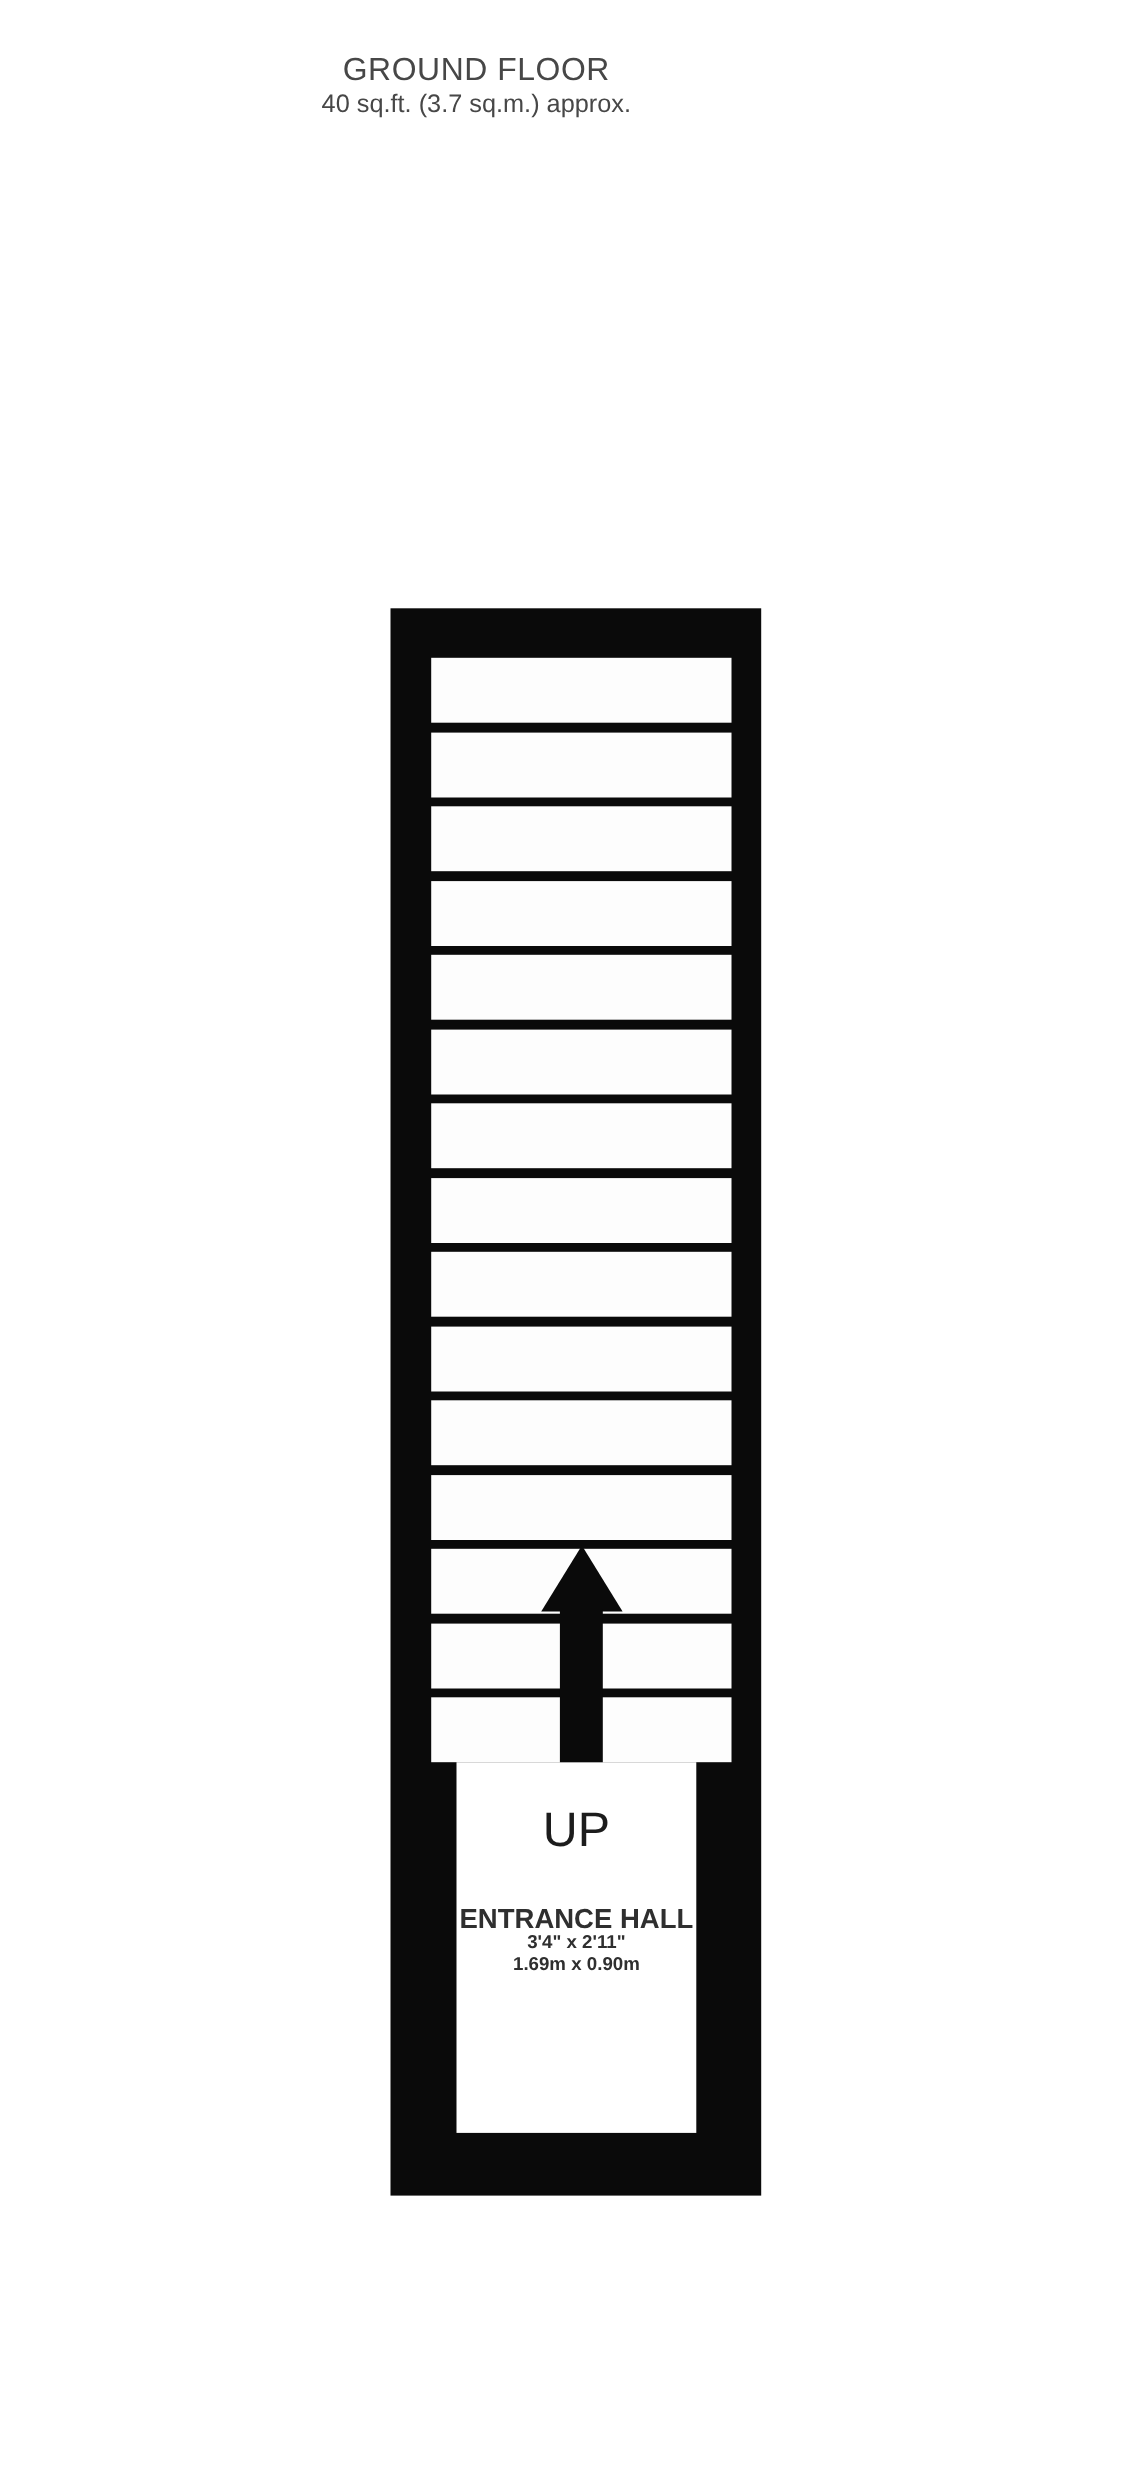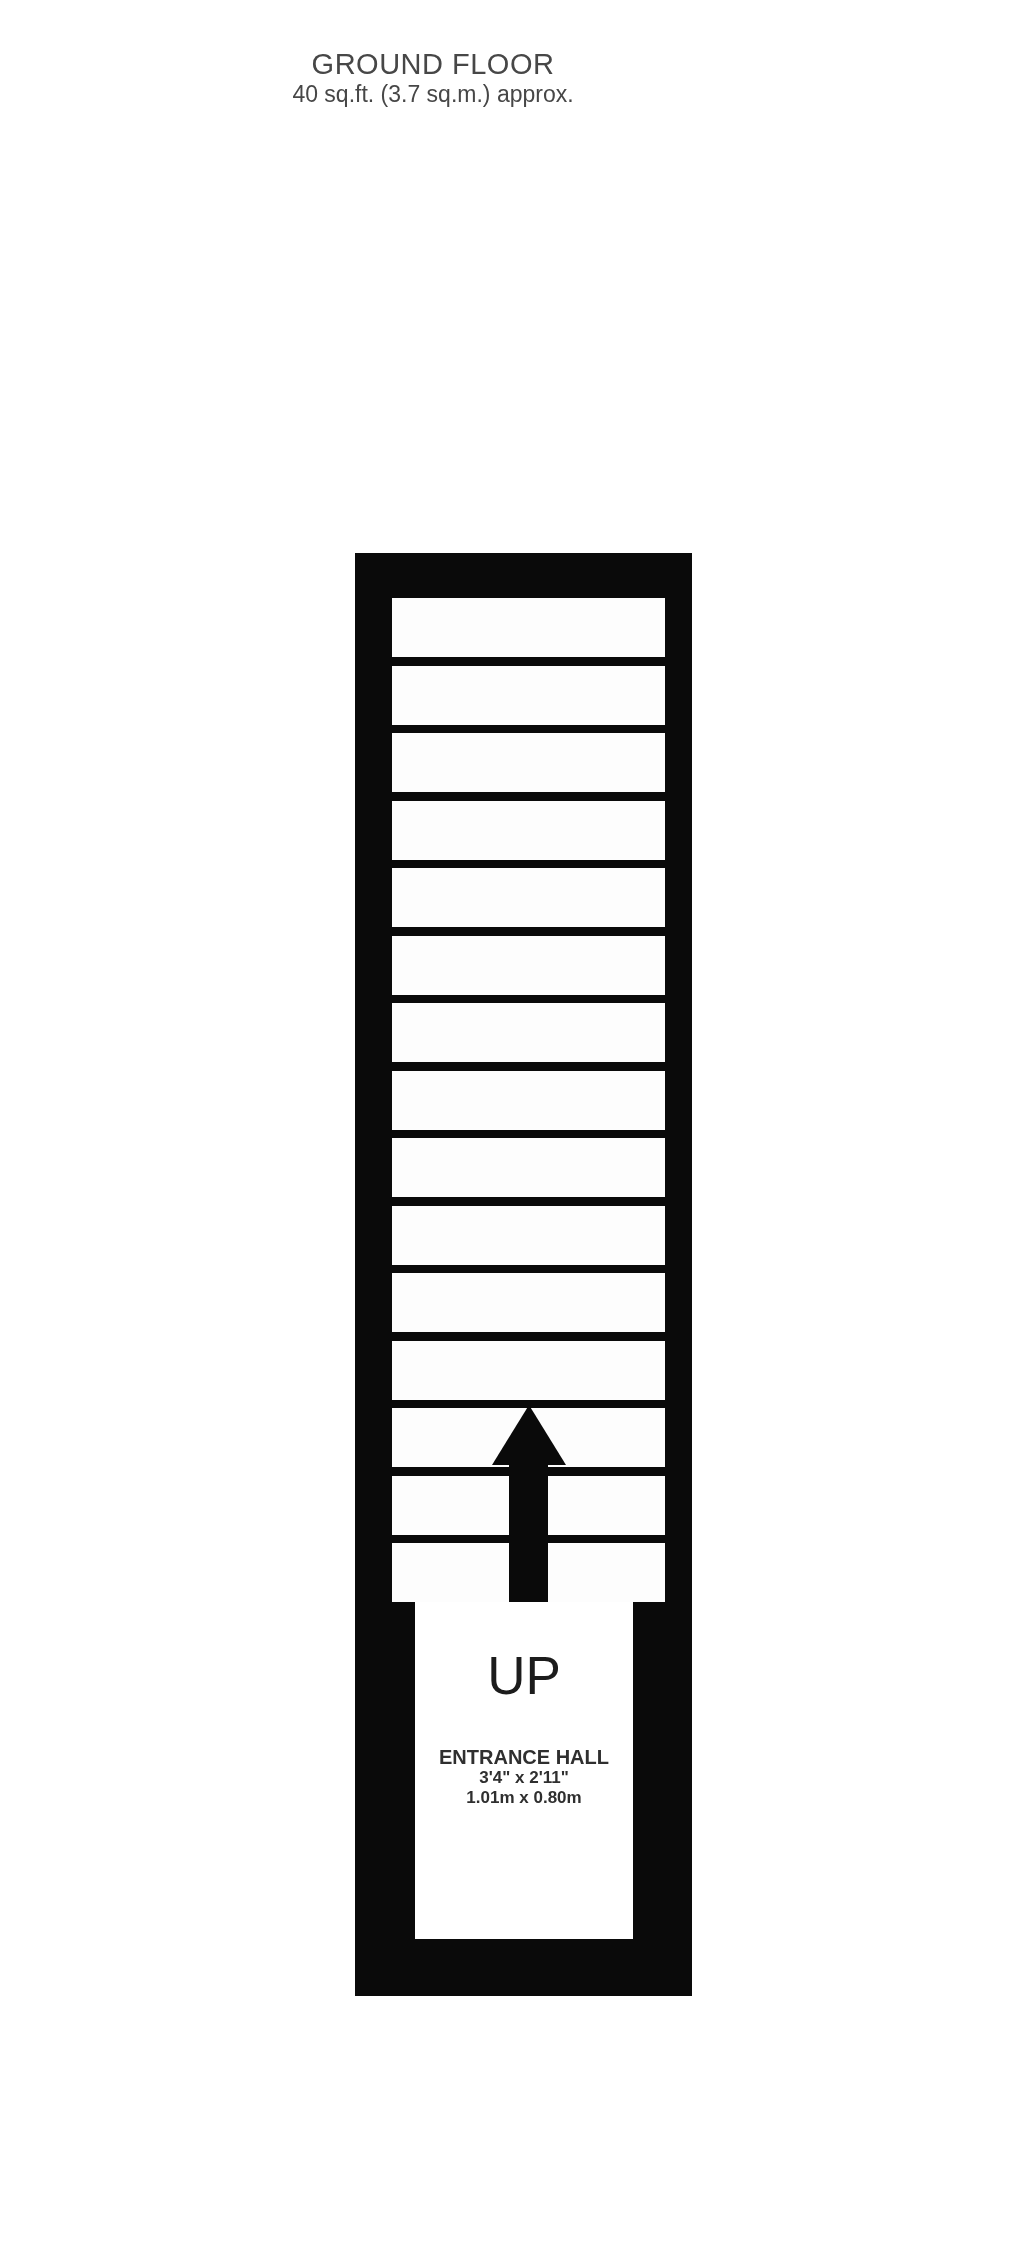--- a/index.html
+++ b/index.html
@@ -96,28 +96,28 @@
     left: 60px;
     top: 1049px;
     width: 218px;
     height: 337px;
     background: #ffffff;
     text-align: center;
     color: var(--plan-text, #2f2f2f);
     z-index: 2;
   }
   .up-label {
-    margin-top: 52px;
-    font-size: 53px;
+    margin-top: 40px;
+    font-size: 44px;
     line-height: 44px;
     color: #1c1c1c;
   }
   .room-name {
     margin-top: 48px;
-    font-size: 20px;
+    font-size: 25px;
     line-height: 22px;
     font-weight: bold;
   }
   .room-dim {
     font-size: 17px;
     line-height: 20px;
     font-weight: bold;
   }
 </style>
 </head>
@@ -152,18 +152,18 @@
 
     <div class="arrow">
       <div class="arrow-head"></div>
       <div class="arrow-shaft"></div>
     </div>
 
     <div class="hall">
       <div class="up-label">UP</div>
       <div class="room-name">ENTRANCE HALL</div>
       <div class="room-dim">3'4" x 2'11"</div>
-      <div class="room-dim">1.01m x 0.80m</div>
+      <div class="room-dim">1.69m x 0.90m</div>
     </div>
 
   </div>
 
 </div>
 
 </body></html>

